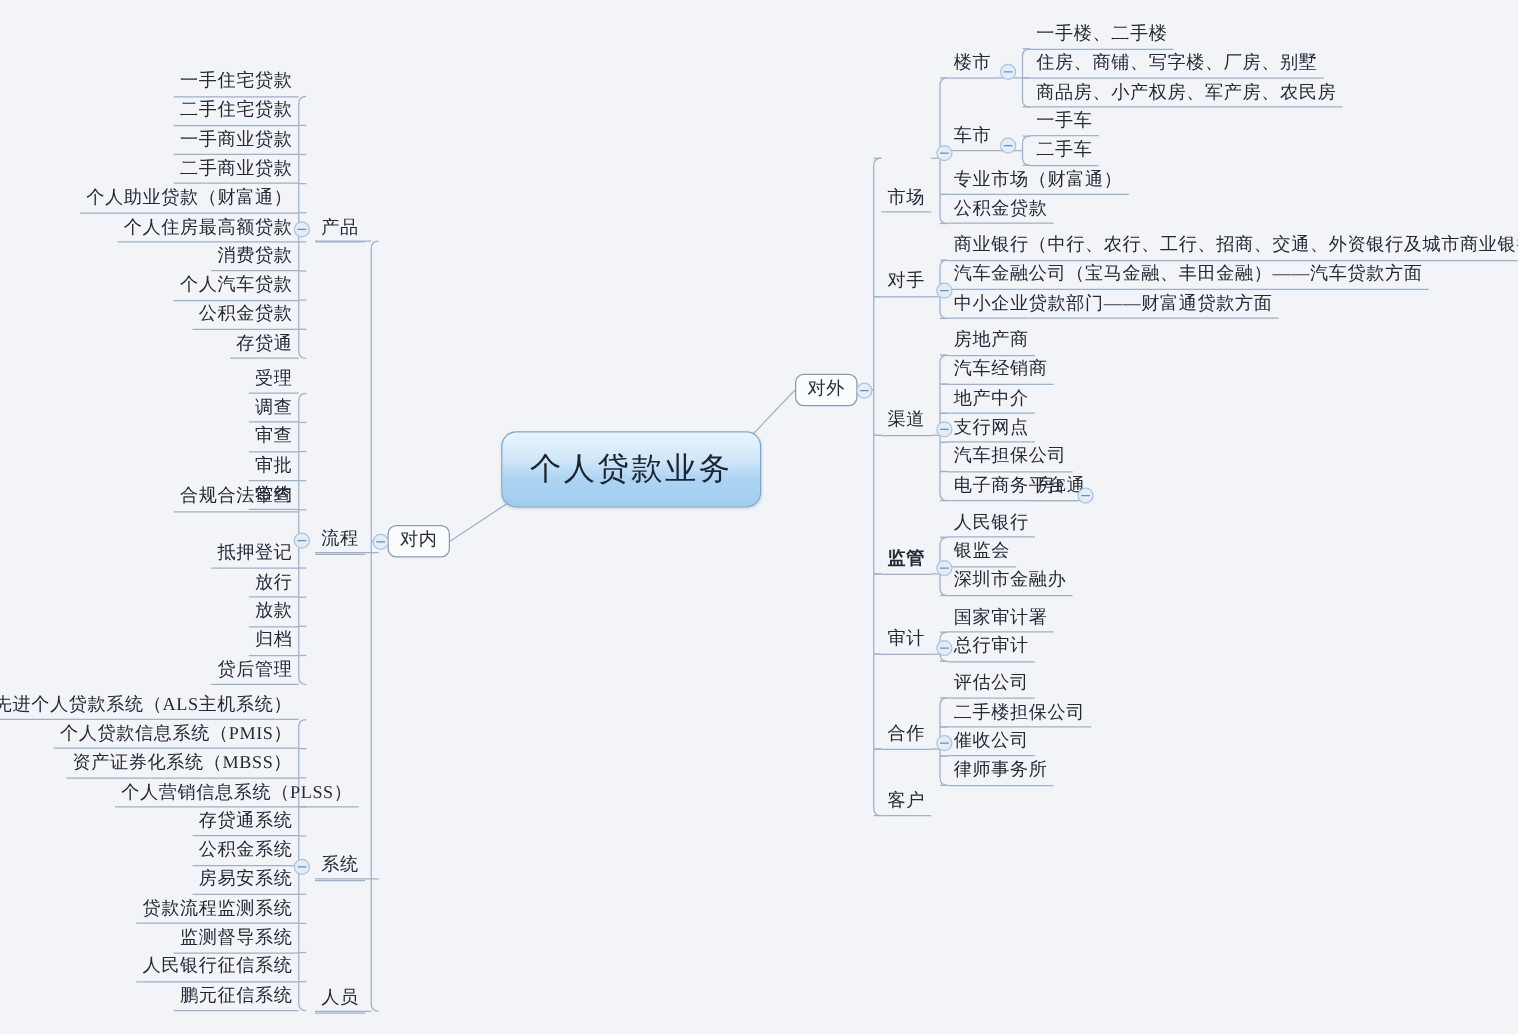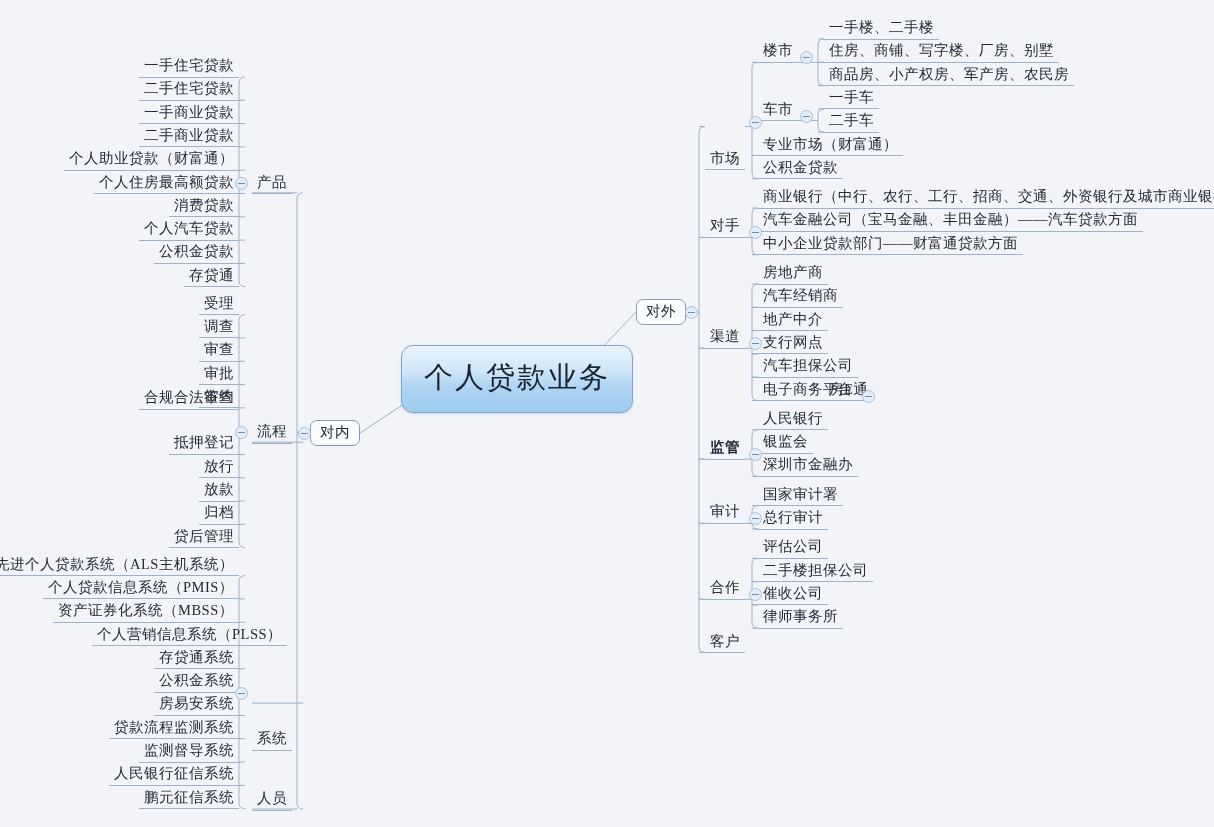--- a/index.html
+++ b/index.html
@@ -54,21 +54,21 @@
   }
 
   
   .central {
     position: absolute;
     border: 1px solid #7ea6cc;
     border-radius: 12px;
     background: linear-gradient(to bottom,
       #eaf4fd 0%, #cfe6f9 38%, #aed4f2 62%, #9fcdf0 100%);
     box-shadow: 0 1px 2px rgba(90,120,150,.25);
-    font-size: 29px;
+    font-size: 25px;
     color: #1b2430;
     letter-spacing: 2px;
     text-align: center;
     padding: 12px 22px 14px 22px;
     font-family: "Liberation Serif", "DejaVu Serif", serif;
   }
 
   
   .toggle {
     position: absolute;
@@ -231,21 +231,21 @@
     <div class="node leaf" style="top: 671.12px; left: 154px;"><span class="node-text">公积金系统</span></div>
     <div class="node leaf" style="top: 694.42px; left: 154px;"><span class="node-text">房易安系统</span></div>
     <div class="node leaf" style="top: 717.72px; left: 109px;"><span class="node-text">贷款流程监测系统</span></div>
     <div class="node leaf" style="top: 741.02px; left: 139px;"><span class="node-text">监测督导系统</span></div>
     <div class="node leaf" style="top: 764.32px; left: 109px;"><span class="node-text">人民银行征信系统</span></div>
     <div class="node leaf" style="top: 787.62px; left: 139px;"><span class="node-text">鹏元征信系统</span></div>
     <div class="node branch-label" style="top: 172.85px; left: 252px; border-bottom: 1px solid rgb(159, 176, 201);"><span class="node-text">产品</span></div>
     <span class="toggle" style="left: 235px; top: 176.85px;"></span>
     <div class="node branch-label" style="top: 422.16px; left: 252px; border-bottom: 1px solid rgb(159, 176, 201);"><span class="node-text">流程</span></div>
     <span class="toggle" style="left: 235px; top: 426.16px;"></span>
-    <div class="node branch-label" style="top: 683.12px; left: 252px; border-bottom: 1px solid rgb(159, 176, 201); margin-top: 46px;"><span class="node-text">系统</span></div>
+    <div class="node branch-label" style="top: 683.12px; left: 252px; border-bottom: 1px solid rgb(159, 176, 201);"><span class="node-text">系统</span></div>
     <span class="toggle" style="left: 235px; top: 687.12px;"></span>
     <div class="node branch-label" style="top: 789px; left: 252px; border-bottom: 1px solid rgb(159, 176, 201);"><span class="node-text">人员</span></div>
     <div class="node boxed" style="top: 420px; left: 310px;"><span class="node-text">对内</span></div>
     <span class="toggle" style="left: 298px; top: 426.5px;"></span>
     <div class="node leaf" style="top: 18px; left: 824px;"><span class="node-text">一手楼、二手楼</span></div>
     <div class="node leaf" style="top: 41.3px; left: 824px;"><span class="node-text">住房、商铺、写字楼、厂房、别墅</span></div>
     <div class="node leaf" style="top: 64.6px; left: 824px;"><span class="node-text">商品房、小产权房、军产房、农民房</span></div>
     <div class="node leaf" style="top: 41.3px; left: 758px;"><span class="node-text">楼市</span></div>
     <span class="toggle" style="left: 800px; top: 51.3px;"></span>
     <div class="node leaf" style="top: 87.9px; left: 824px;"><span class="node-text">一手车</span></div>

